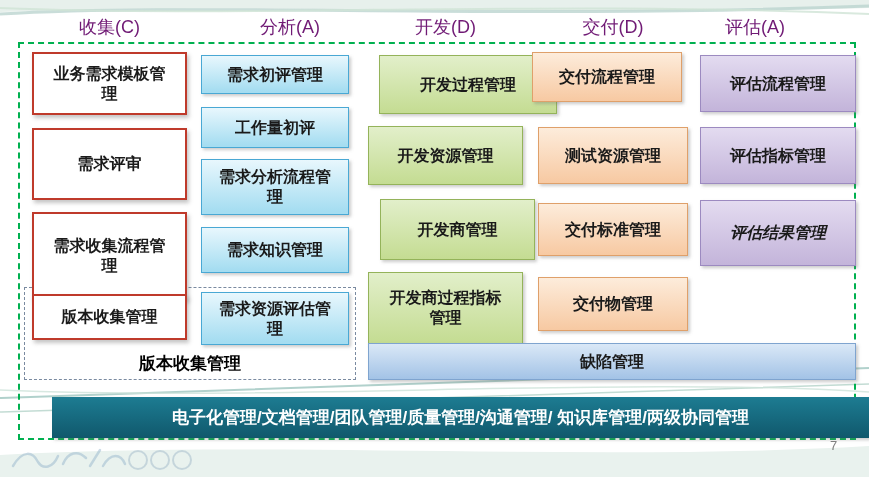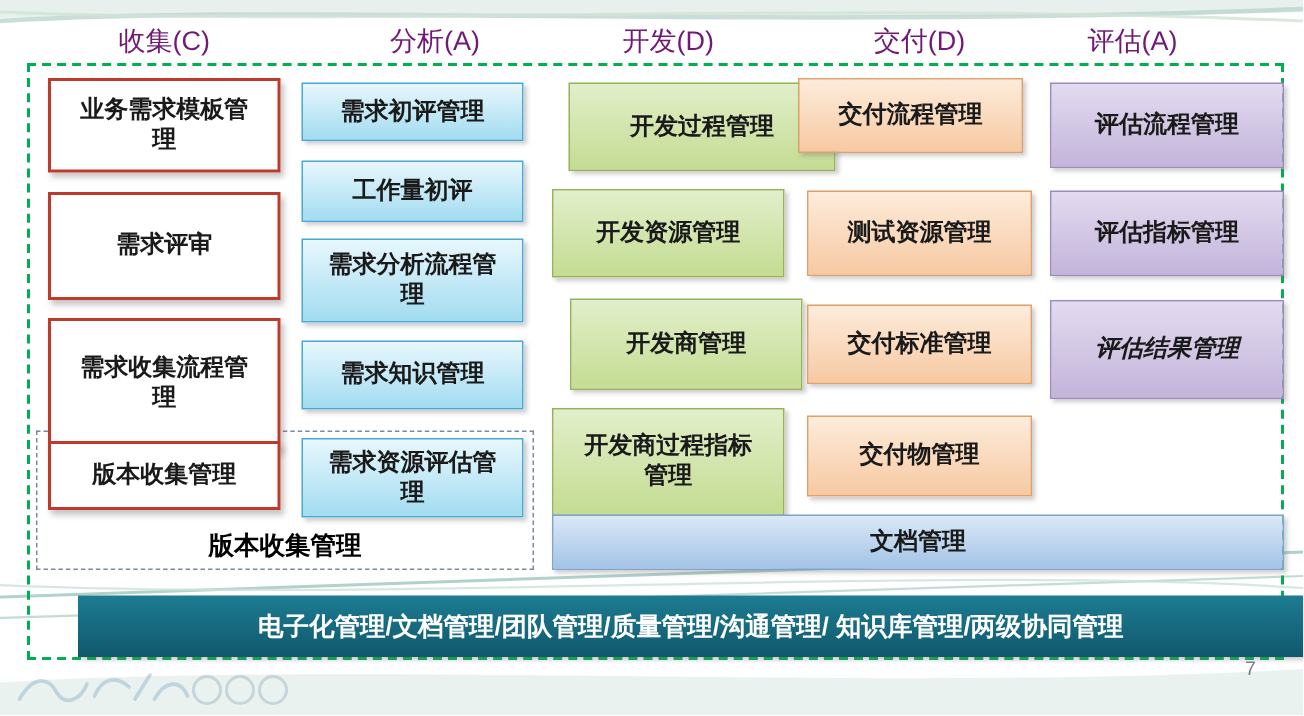--- a/index.html
+++ b/index.html
@@ -92,19 +92,19 @@
 
   <div class="box peach" style="left:532px;top:52px;width:150px;height:50px;">交付流程管理</div>
   <div class="box peach" style="left:538px;top:127px;width:150px;height:57px;">测试资源管理</div>
   <div class="box peach" style="left:538px;top:203px;width:150px;height:53px;">交付标准管理</div>
   <div class="box peach" style="left:538px;top:277px;width:150px;height:54px;">交付物管理</div>
 
   <div class="box purple" style="left:700px;top:55px;width:156px;height:57px;">评估流程管理</div>
   <div class="box purple" style="left:700px;top:127px;width:156px;height:57px;">评估指标管理</div>
   <div class="box purple" style="left:700px;top:200px;width:156px;height:66px;font-style:italic;">评估结果管理</div>
 
-  <div class="box blue-bar" style="left:368px;top:343px;width:488px;height:37px;">文档管理</div>
+  <div class="box blue-bar" style="left:368px;top:343px;width:488px;height:37px;">缺陷管理</div>
 
   <div class="layer footer-bar" style="left:28px;top:397px;width:817px;height:41px;margin-left:24px;">电子化管理/文档管理/团队管理/质量管理/沟通管理/ 知识库管理/两级协同管理</div>
 
   <div class="layer page-num" style="left:830px;top:438px;width:24px;height:16px;">7</div>
 
 </div>
 
 </body></html>

